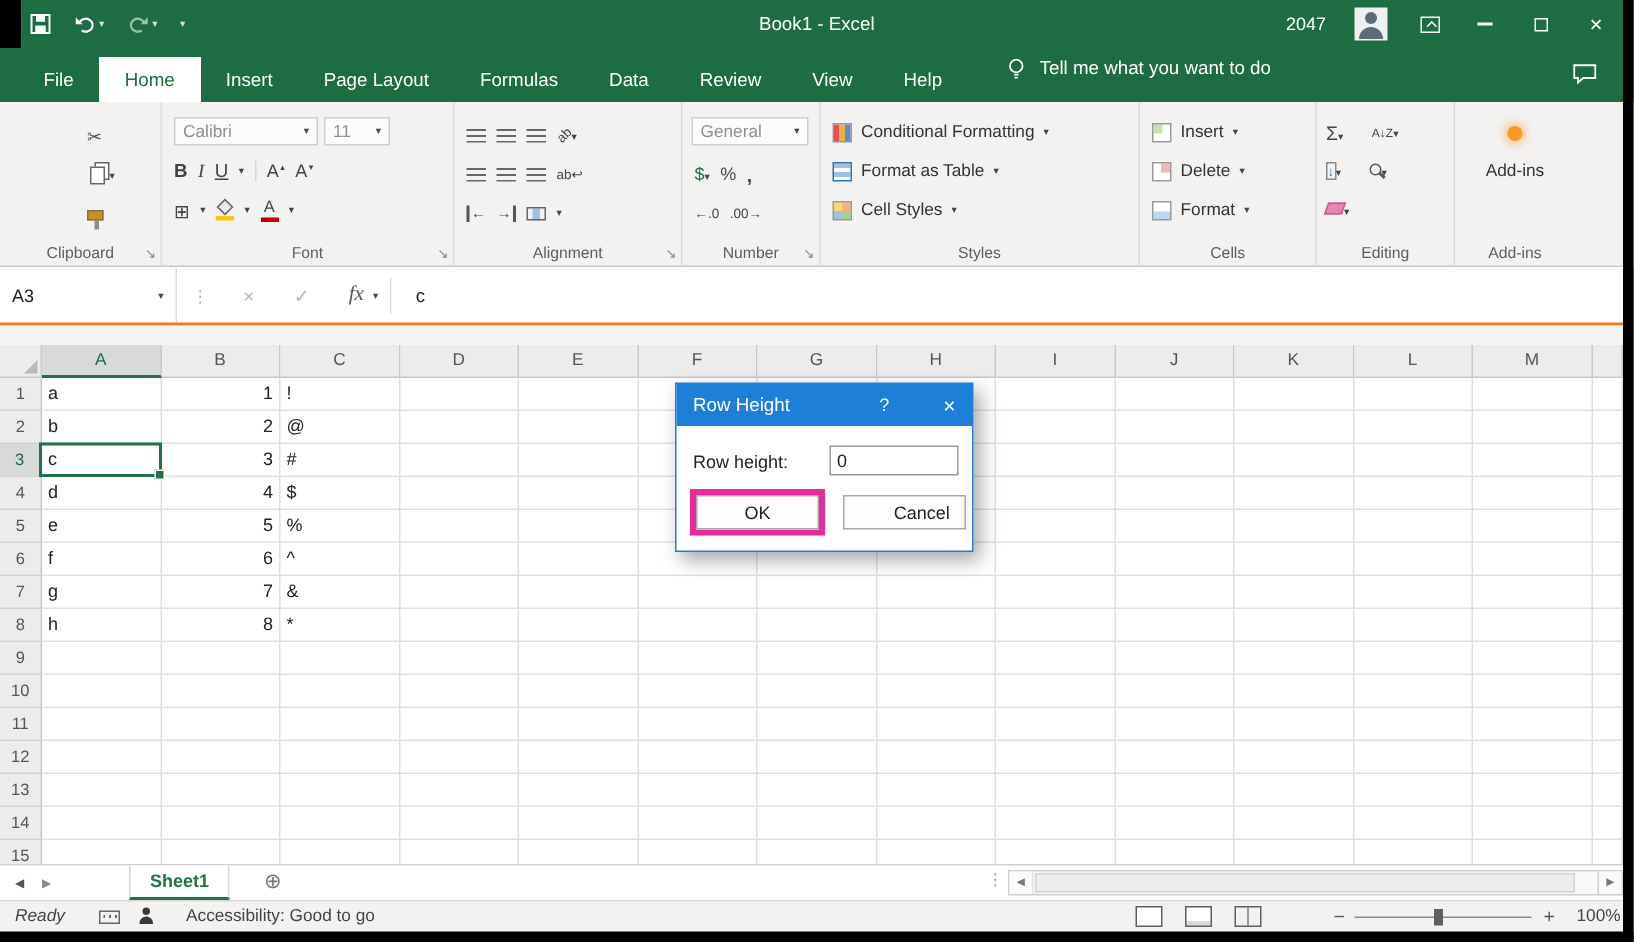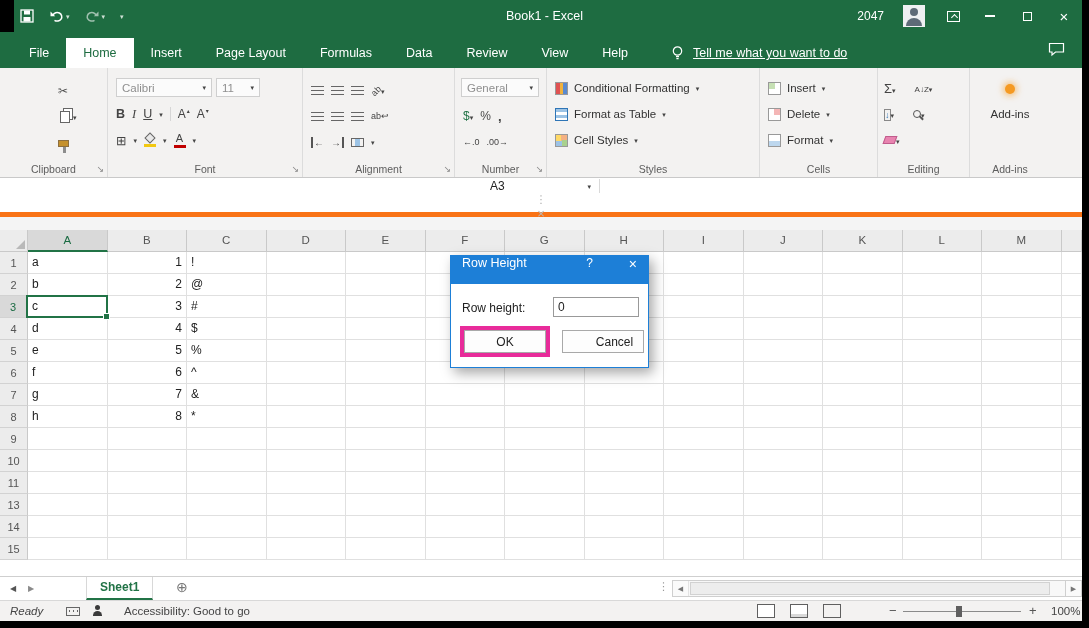--- a/index.html
+++ b/index.html
@@ -23,21 +23,21 @@
   .min-glyph{display:block;width:10px;height:2px;background:#fff;}
   .max-glyph{display:block;width:9px;height:9px;border:1px solid #fff;}
   .close-glyph{font-size:15px;line-height:1;color:#fff;font-style:normal;}
   .opt-box{display:block;width:13px;height:11px;border:1px solid #fff;position:relative;}
   .opt-box::after{content:"";position:absolute;left:4px;top:3px;width:4px;height:4px;border-top:1.5px solid #fff;border-right:1.5px solid #fff;transform:rotate(-45deg);}
 
   
   .tabbar{position:absolute;left:0;top:32px;width:1089px;height:36px;background:#1e6c41;color:#fff;display:flex;align-items:flex-end;padding-left:12px;}
   .tab{height:30px;line-height:30px;padding:0 17px;font-size:12.5px;white-space:nowrap;}
   .tab.active{background:#fff;color:#1e6c41;}
-  .tellme{height:30px;display:flex;align-items:center;gap:9px;margin-left:26px;font-size:12.5px;text-decoration:underline;}
+  .tellme{height:30px;display:flex;align-items:flex-start;gap:9px;margin-left:26px;font-size:12.5px;}
   .comment-icon{position:absolute;right:24px;top:10px;}
 
   
   .ribbon{position:absolute;left:0;top:68px;width:1089px;height:110px;background:#f3f2f1;border-bottom:1px solid #c9c9c9;font-size:11.5px;color:#333;}
   .group{position:absolute;top:0;height:109px;border-right:1px solid #dcdcdc;}
   .glabel{position:absolute;bottom:2px;left:0;right:0;text-align:center;font-size:10.5px;color:#5d5d5d;}
   .launcher{position:absolute;right:3px;bottom:3px;font-size:9px;color:#888;font-style:normal;line-height:1;}
   #g-clip{left:0;width:108px;} #g-font{left:108px;width:195px;} #g-align{left:303px;width:152px;}
   #g-num{left:455px;width:92px;} #g-styles{left:547px;width:213px;} #g-cells{left:760px;width:118px;}
   #g-edit{left:878px;width:92px;} #g-addins{left:970px;width:80px;border-right:none;}
@@ -78,21 +78,21 @@
   .i-sum{font-size:13px;color:#444;}
   .i-sort{font-size:8px;color:#444;letter-spacing:0;}
   .i-filldown{width:12px;height:12px;border:1px solid #888;font-size:9px;color:#2e75b6;text-align:center;line-height:10px;}
   .i-mag{width:8px;height:8px;border:1.5px solid #555;border-radius:50%;position:relative;display:inline-block;}
   .i-mag::after{content:"";position:absolute;width:5px;height:1.5px;background:#555;transform:rotate(45deg);right:-4px;bottom:-1px;}
   .i-eraser{width:12px;height:8px;background:#e884b0;border:1px solid #c05c8c;transform:skewX(-20deg);display:inline-block;}
   .i-dot{width:10px;height:10px;border-radius:50%;background:#f59a23;box-shadow:0 0 6px 2px rgba(245,154,35,.55);display:inline-block;}
   .addin-big{position:absolute;left:0;right:0;top:16px;display:flex;flex-direction:column;align-items:center;gap:14px;font-size:11.5px;color:#333;}
 
   
-  .fbar{position:absolute;left:0;top:179px;width:1082px;height:38px;background:#fff;border-bottom:5px solid #f97316;display:flex;align-items:center;flex-direction:column;}
+  .fbar{position:absolute;left:0;top:179px;width:1082px;height:38px;background:#fff;border-bottom:2px solid #f97316;display:flex;align-items:center;}
   .namebox{width:118px;height:100%;border-right:1px solid #d9d9d9;display:flex;align-items:center;justify-content:space-between;padding:0 8px;font-size:12px;color:#222;}
   .fb-dots{color:#b0b0b0;font-size:11px;margin:0 10px;}
   .fb-btn{color:#b8b8b8;font-size:13px;margin:0 13px;font-style:normal;}
   .fb-fx{font-family:"Liberation Serif",serif;font-style:italic;font-size:14px;color:#555;margin:0 6px 0 13px;}
   .fb-div{width:1px;height:24px;background:#e0e0e0;margin:0 8px;}
   .fcontent{flex:1;font-size:12.5px;color:#222;padding-left:8px;}
 
   .band{position:absolute;left:0;top:217px;width:1082px;height:13px;background:#f4f4f4;}
 
   
@@ -107,21 +107,21 @@
   .rh{width:28px;flex:none;background:#ececec;border-right:1px solid #c9c9c9;border-bottom:1px solid #d2d2d2;font-size:11px;color:#555;text-align:center;line-height:22px;}
   .rh.sel{background:#d9d9d9;color:#1a6b42;border-right:2px solid #217346;}
   .cell{width:79.5px;flex:none;border-right:1px solid #e0e0e0;border-bottom:1px solid #e0e0e0;font-size:12px;color:#222;padding:0 4px;line-height:21px;overflow:hidden;}
   .cell.num{text-align:right;}
   .cell.stub{width:20px;}
   .sel-box{position:absolute;left:26px;top:65px;width:82px;height:23px;border:2px solid #217346;pointer-events:none;}
   .sel-box::after{content:"";position:absolute;right:-4px;bottom:-4px;width:5px;height:5px;background:#217346;border:1px solid #fff;}
 
   
   .dialog{position:absolute;left:450px;top:255px;width:199px;height:113px;background:#fff;border:1px solid #1d7fd7;box-shadow:4px 5px 12px rgba(0,0,0,.35);z-index:60;}
-  .dlg-title{height:28px;background:#1d7fd7;color:#fff;display:flex;padding:0 11px;font-size:12.5px;}
+  .dlg-title{height:28px;background:#1d7fd7;color:#fff;display:flex;align-items:center;padding:0 11px;font-size:12.5px;}
   .dlg-title .t{flex:1;}
   .dlg-help{margin-right:36px;font-size:12px;}
   .dlg-close{font-size:14px;}
   .dlg-body{position:relative;height:84px;}
   .dlg-label{position:absolute;left:11px;top:17px;font-size:12px;color:#222;}
   .dlg-input{position:absolute;left:102px;top:13px;width:86px;height:20px;border:1px solid #999;font-size:12px;padding:1px 4px;font-family:inherit;color:#222;}
   .ok-wrap{position:absolute;left:9px;top:42px;border:4px solid #e82b9a;}
   .btn{width:82px;height:23px;font-size:12px;background:#fdfdfd;border:1px solid #a9a9a9;font-family:inherit;color:#222;display:block;}
   .btn.cancel{position:absolute;left:111px;top:46px;padding-left:23px;}
 
@@ -613,20 +613,37 @@
           <div class="cell"></div>
           <div class="cell"></div>
           <div class="cell"></div>
           <div class="cell"></div>
           <div class="cell"></div>
           <div class="cell"></div>
           <div class="cell"></div>
           <div class="cell stub"></div>
         </div>
         <div class="gr">
+          <div class="rh">12</div>
+          <div class="cell"></div>
+          <div class="cell num"></div>
+          <div class="cell"></div>
+          <div class="cell"></div>
+          <div class="cell"></div>
+          <div class="cell"></div>
+          <div class="cell"></div>
+          <div class="cell"></div>
+          <div class="cell"></div>
+          <div class="cell"></div>
+          <div class="cell"></div>
+          <div class="cell"></div>
+          <div class="cell"></div>
+          <div class="cell stub"></div>
+        </div>
+        <div class="gr">
           <div class="rh">13</div>
           <div class="cell"></div>
           <div class="cell num"></div>
           <div class="cell"></div>
           <div class="cell"></div>
           <div class="cell"></div>
           <div class="cell"></div>
           <div class="cell"></div>
           <div class="cell"></div>
           <div class="cell"></div>

